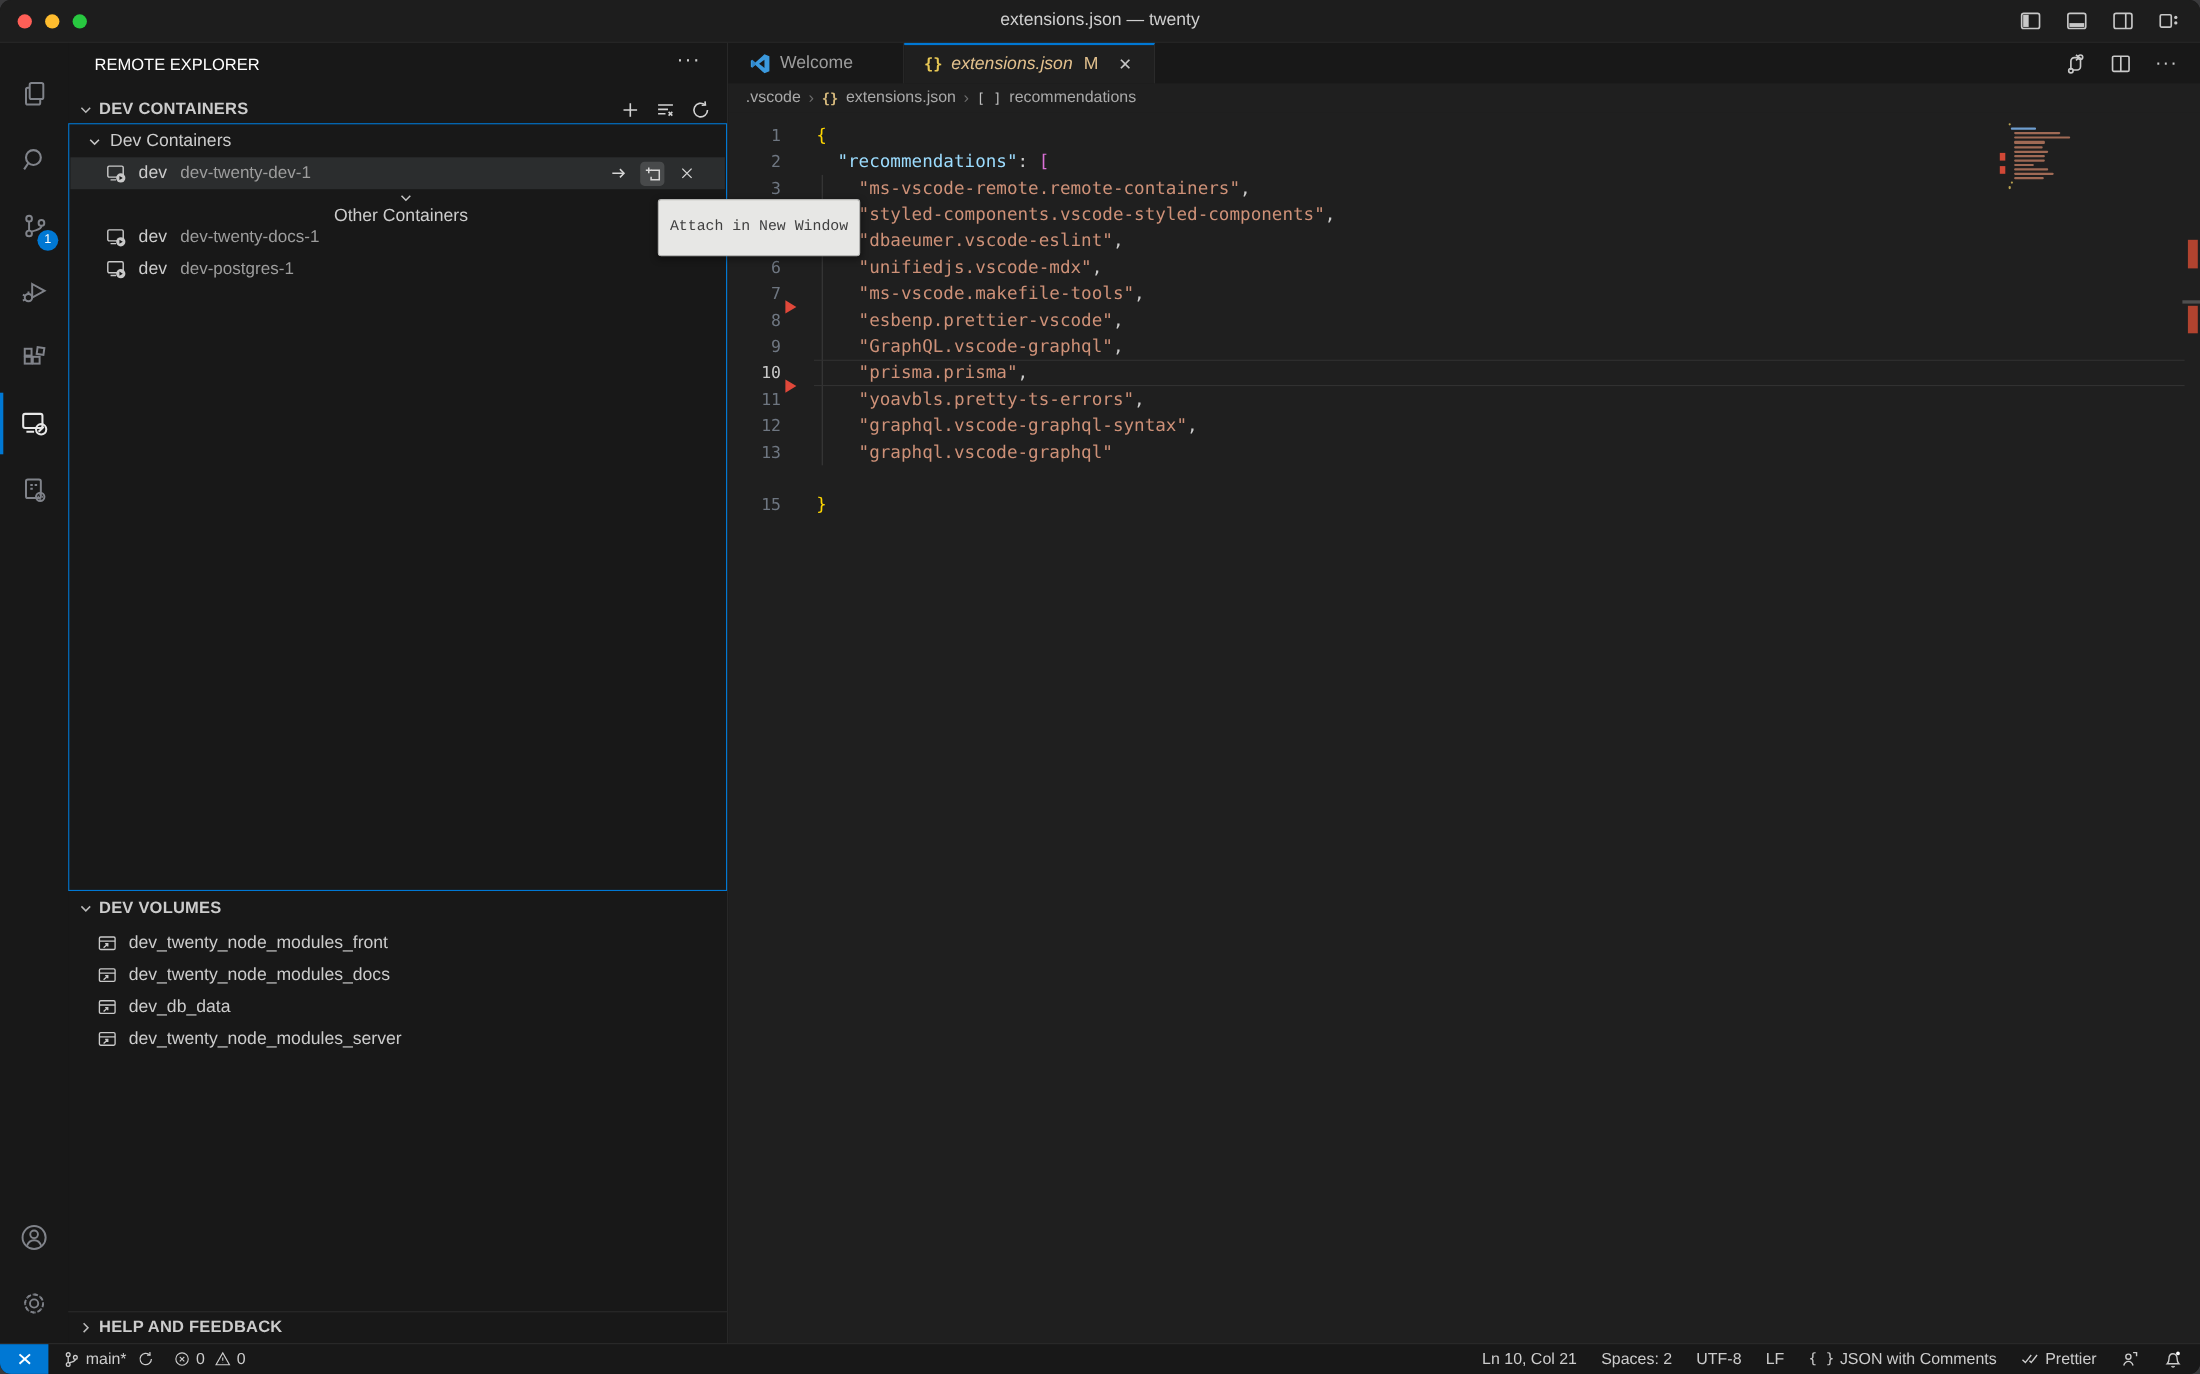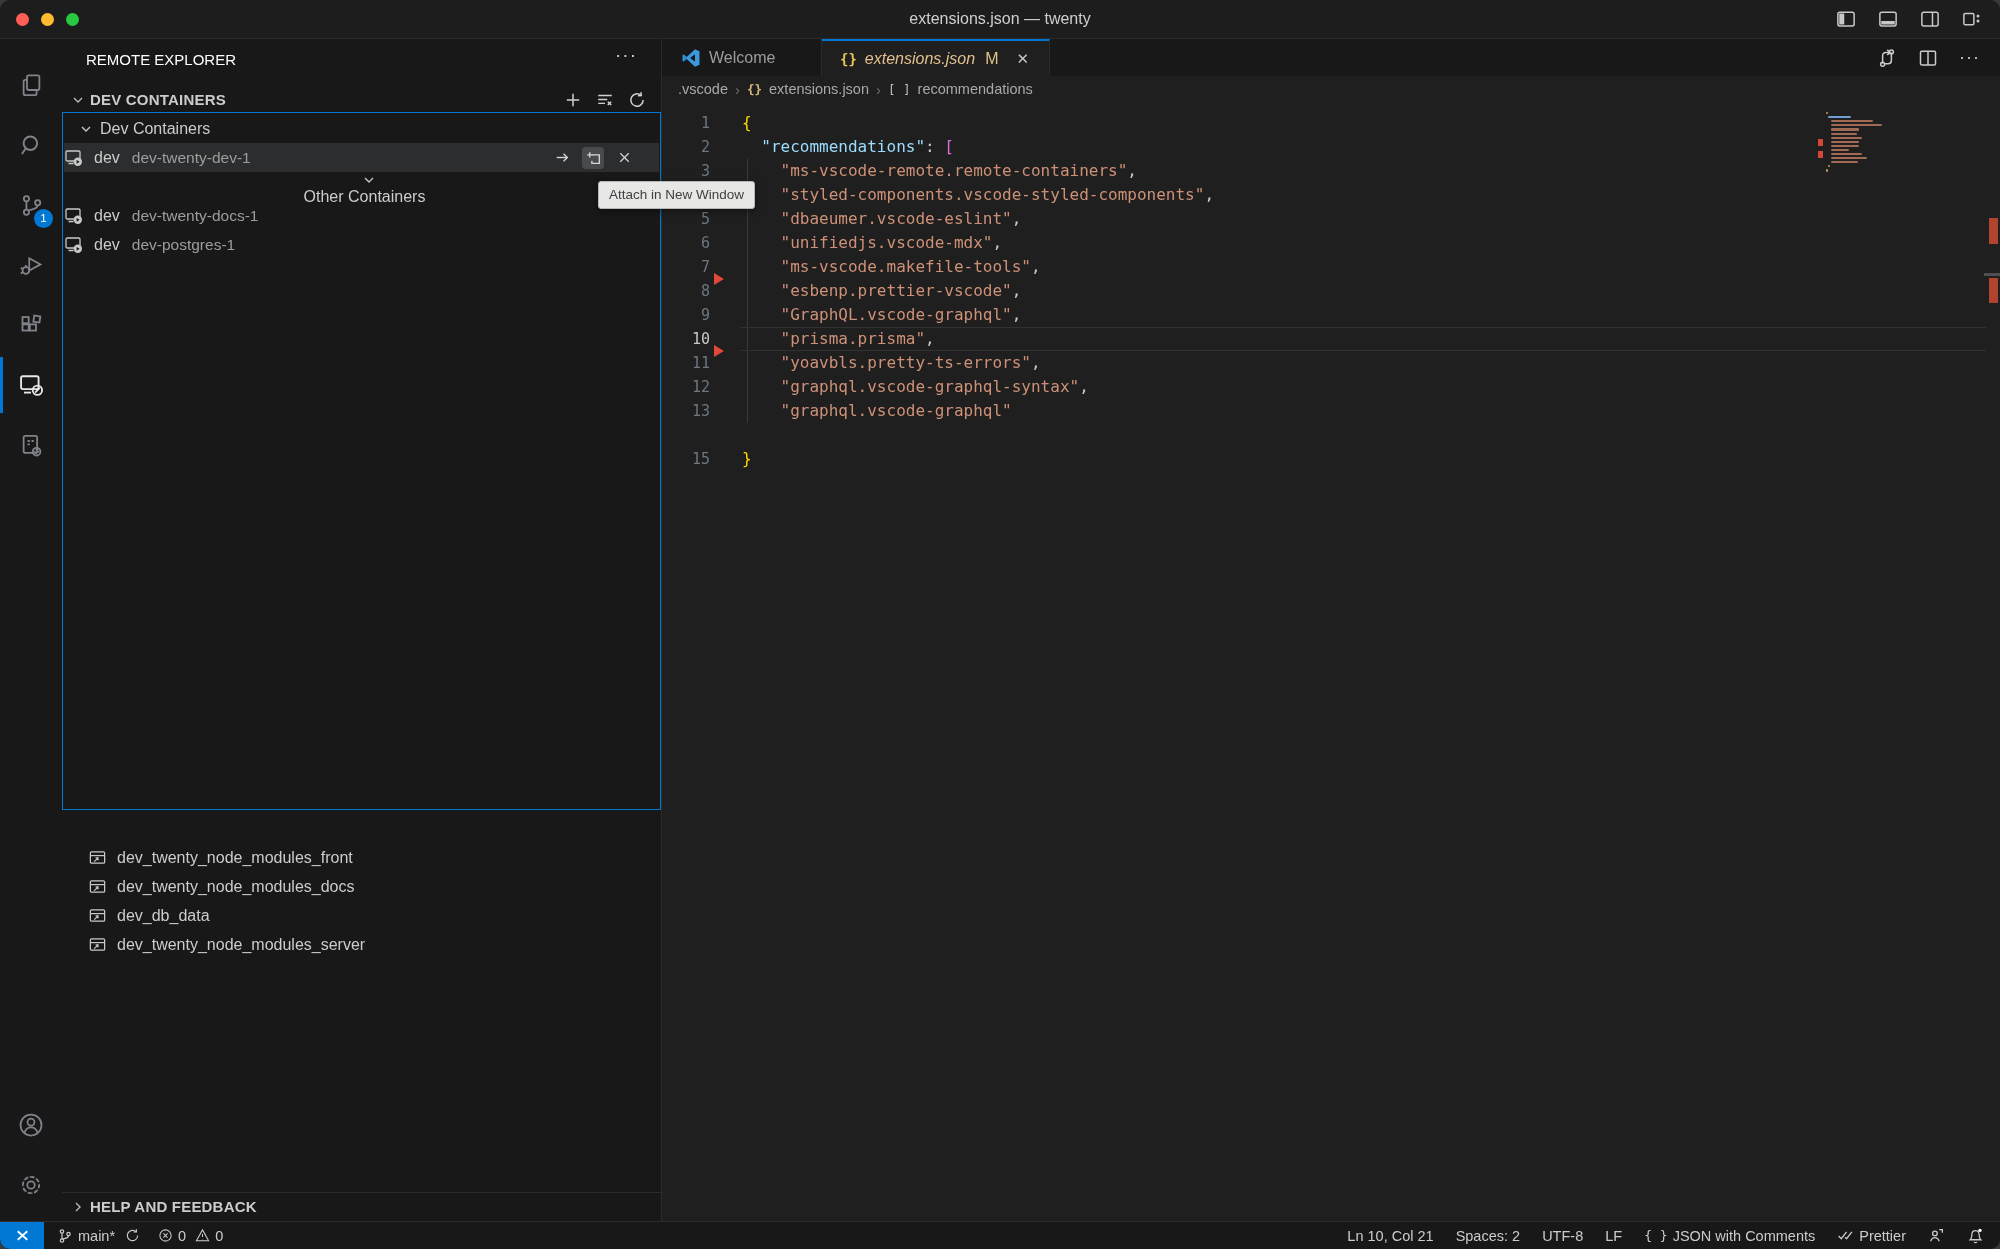--- a/index.html
+++ b/index.html
@@ -22,33 +22,33 @@
   .sb-title{position:absolute;left:24px;top:0;height:42px;line-height:42px;font-size:15px;color:#ffffff;}
   .sb-ellipsis{position:absolute;right:24px;top:5px;font-size:19px;color:#cccccc;letter-spacing:1px;}
   .sec-head{position:absolute;left:0;right:0;height:27px;display:flex;align-items:center;}
   .sec-head .chev{margin-left:8px;width:16px;color:#b9b9b9;}
   .sec-head .lab{margin-left:4px;font-size:15px;font-weight:700;letter-spacing:.2px;color:#cccccc;}
   .sec-actions{position:absolute;right:15px;top:0;height:27px;display:flex;align-items:center;gap:14px;color:#d2d2d2;}
   .tree{position:absolute;top:73px;left:0;width:599px;height:698px;border:1px solid #0078d4;box-sizing:border-box;background:#181818;}
   .trow{position:absolute;left:1px;right:1px;height:29px;display:flex;align-items:center;font-size:16px;color:#cccccc;}
   .trow .twist{margin-left:14px;width:16px;color:#c5c5c5;}
   .trow .glab{margin-left:6px;}
-  .trow.item{}
+  .trow.item{padding-left:32px;}
   .trow .cicon{color:#c9c9c9;margin-right:10px;}
   .trow .iname{color:#cccccc;margin-right:12px;}
   .trow .idesc{color:#9d9d9d;font-size:15.5px;}
   .trow.selected{background:#2b2d2e;}
   .row-actions{position:absolute;right:24px;top:0;height:29px;display:flex;align-items:center;gap:9px;color:#d6d6d6;}
   .row-actions .act{width:22px;height:22px;display:flex;align-items:center;justify-content:center;border-radius:4px;}
   .row-actions .act.hov{background:rgba(255,255,255,.14);}
   .vrow{position:absolute;left:0;right:1px;height:29px;display:flex;align-items:center;font-size:16px;color:#cccccc;padding-left:26px;box-sizing:border-box;}
   .vrow .vicon{color:#c9c9c9;margin-right:10px;}
   .sec-help{border-top:1px solid #2b2b2b;}
   
-  .tooltip{position:absolute;left:598px;top:181px;height:26px;line-height:26px;padding:0 10px;background:#e7e7e5;border:1px solid #b7b7b5;border-radius:3px;color:#404040;font-size:13.5px;z-index:60;box-shadow:0 2px 7px rgba(0,0,0,.45);}
+  .tooltip{position:absolute;left:598px;top:181px;height:26px;line-height:26px;padding:12px 10px;background:#e7e7e5;border:1px solid #b7b7b5;border-radius:3px;color:#404040;font-size:13.5px;z-index:60;box-shadow:0 2px 7px rgba(0,0,0,.45);font-family:Liberation Mono, monospace;}
   
   .editor{position:absolute;left:662px;top:39px;right:0;bottom:27px;background:#1f1f1f;}
   .tabbar{position:absolute;left:0;top:0;right:0;height:37px;background:#181818;border-bottom:1px solid #252525;}
   .tab{position:absolute;top:0;height:37px;display:flex;align-items:center;box-sizing:border-box;border-right:1px solid #2a2a2a;}
   .tab.welcome{left:0;width:160px;padding-left:20px;color:#9d9d9d;font-size:16px;gap:9px;}
   .tab.activetab{left:160px;width:228px;background:#1f1f1f;border-top:2px solid #0078d4;padding-left:18px;font-size:16px;gap:8px;}
   .tab .json-ico{color:#e8c855;font-family:"DejaVu Sans Mono",monospace;font-size:14px;font-weight:bold;}
   .tab .fname{font-style:italic;color:#e2c08d;}
   .tab .mod{color:#e2c08d;margin-left:2px;}
   .tab .close{color:#c5c5c5;margin-left:10px;font-size:15px;}
@@ -287,20 +287,28 @@
               <path d="M4.5 15.5h5"></path>
               <circle cx="13.8" cy="13.8" r="4.2" fill="currentColor" stroke="none"></circle>
               <path d="M12.6 11.9v3.8l3-1.9z" fill="#181818" stroke="none"></path>
             </svg>
           </span>
           <span class="iname">dev</span>
           <span class="idesc">dev-postgres-1</span>
         </div>
       </div>
 
+    <div class="sec-head" style="top:773px">
+      <span class="chev">
+          <svg width="16" height="16" viewBox="0 0 16 16" fill="none" stroke="currentColor" stroke-width="1.4">
+            <polyline points="4,6 8,10 12,6"></polyline>
+          </svg>
+        </span>
+      <span class="lab">DEV VOLUMES</span>
+    </div>
     <div id="volumes">
         <div class="vrow" style="top: 804px;">
           <span class="vicon">
             <svg width="19" height="19" viewBox="0 0 20 20" fill="none" stroke="currentColor" stroke-width="1.3">
               <rect x="2.5" y="4" width="15" height="12" rx="1.3"></rect>
               <path d="M2.5 8h15"></path>
               <path d="M6.5 14.3l4-3.6M10.5 13v-2.5H8"></path>
             </svg>
           </span>
           <span>dev_twenty_node_modules_front</span>

